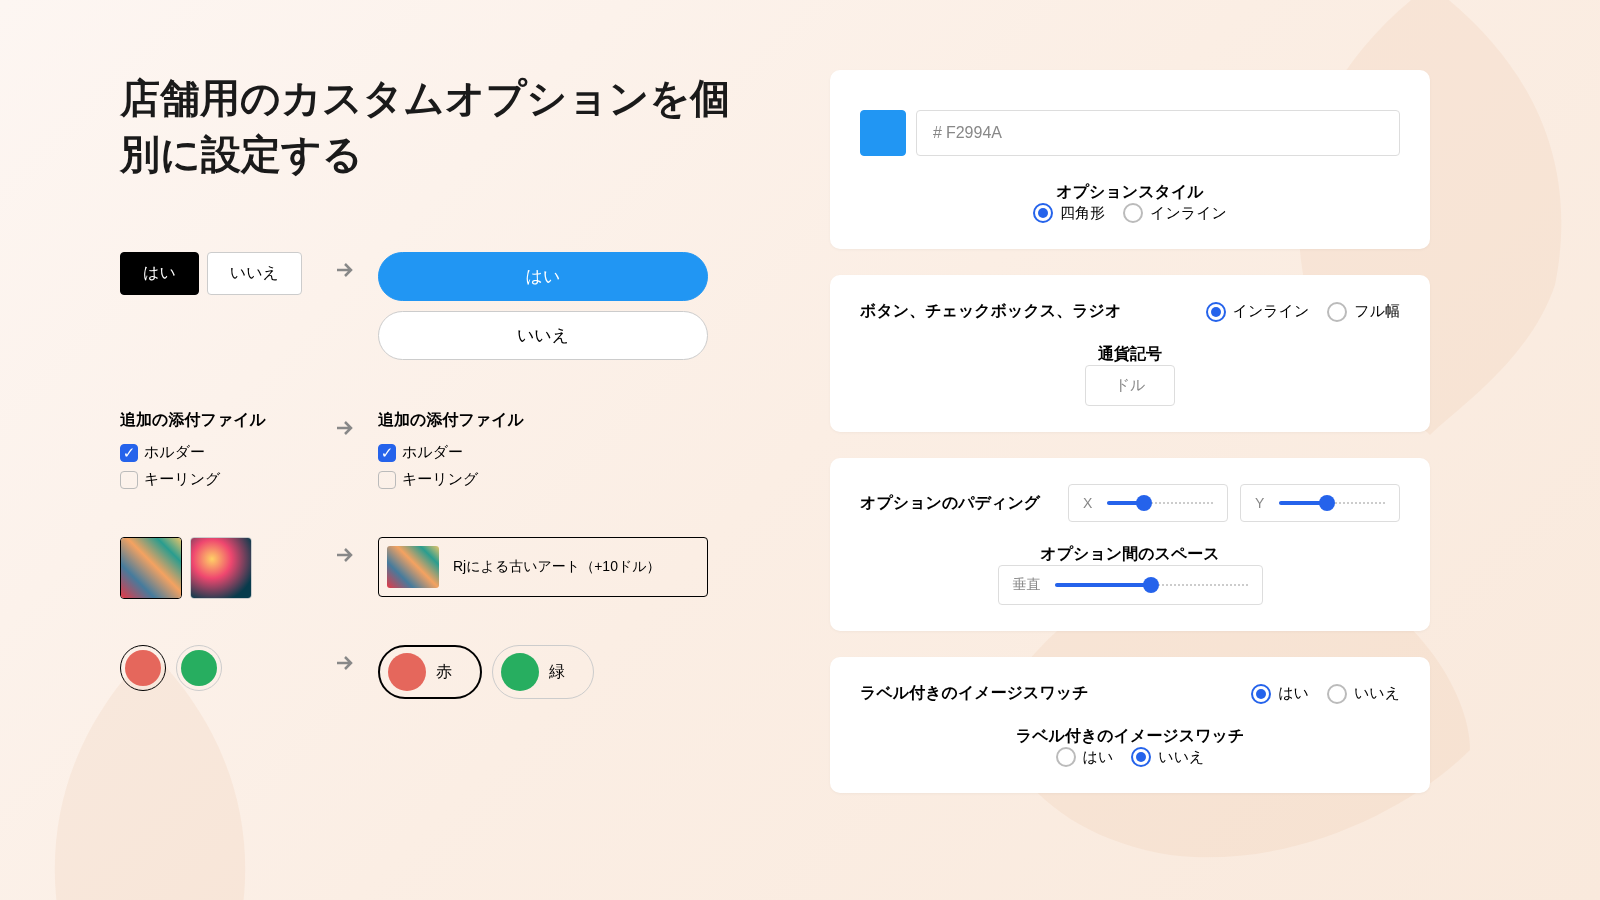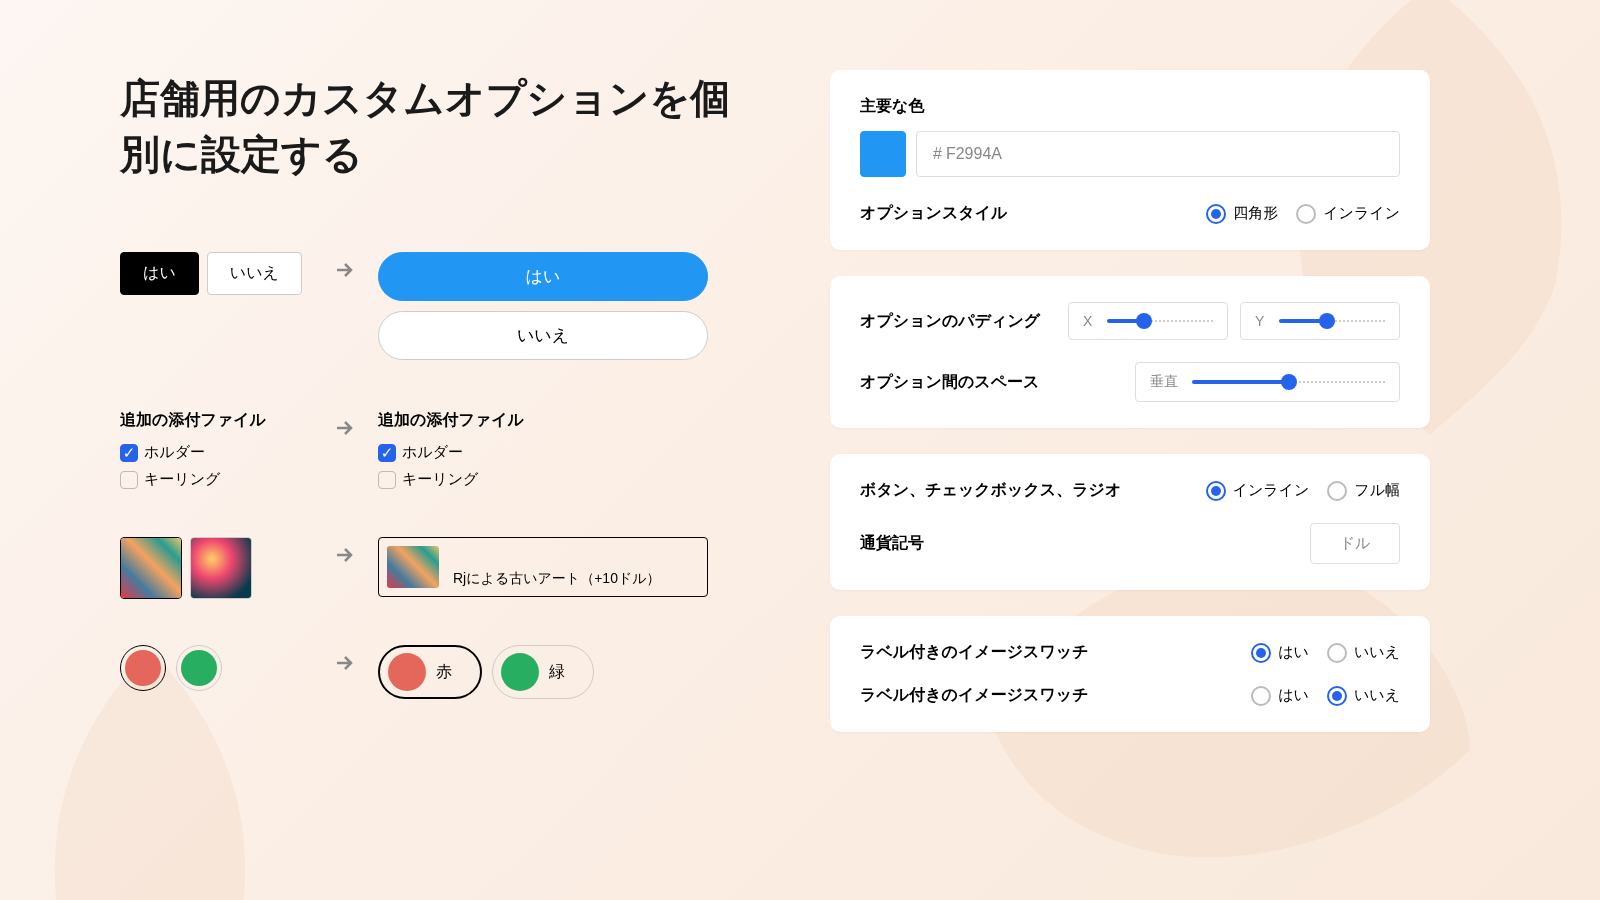--- a/index.html
+++ b/index.html
@@ -38,37 +38,37 @@
 
 .thumbs { display: flex; gap: 8px; }
 .thumb { width: 62px; height: 62px; border: 1.5px solid #ccc; border-radius: 4px; overflow: hidden; cursor: pointer; }
 .thumb.sel { border-color: #000; }
 .thumb .img { width: 100%; height: 100%; }
 .img-a { background: linear-gradient(45deg,#e63946 0%,#457b9d 28%,#f4a261 55%,#2a9d8f 80%,#e9c46a 100%); }
 .img-b { background: radial-gradient(circle at 35% 35%,#ffd166 0%,#ef476f 35%,#073b4c 80%); }
 .img-c { background: linear-gradient(135deg,#ff006e 0%,#fb5607 25%,#ffbe0b 50%,#8338ec 75%,#3a86ff 100%); }
 
 .img-opt { display: flex; align-items: center; gap: 14px; border: 1px solid #ccc; border-radius: 4px; padding: 8px 14px 8px 8px; margin-bottom: 8px; width: 330px; cursor: pointer; }
-.img-opt.sel { border-color: #000; align-items: flex-end; }
+.img-opt.sel { border-color: #000; }
 .img-opt .mini { width: 52px; height: 42px; border-radius: 3px; }
 .img-opt .lbl { font-size: 14px; }
 
 .swatches { display: flex; gap: 10px; }
 .sw { width: 46px; height: 46px; border-radius: 50%; border: 1.5px solid #ccc; padding: 4px; cursor: pointer; }
 .sw.sel { border-color: #000; }
 .sw .inner { width: 100%; height: 100%; border-radius: 50%; }
 .sw-pill { display: inline-flex; align-items: center; gap: 10px; border: 1.5px solid #ccc; border-radius: 999px; padding: 6px 28px 6px 8px; cursor: pointer; }
 .sw-pill.sel { border-color: #000; border-width: 2px; }
 .sw-pill .dot { width: 38px; height: 38px; border-radius: 50%; }
 .red { background: #e5675c; }
 .green { background: #27ae60; }
 
 .card { background: #fff; border-radius: 10px; padding: 26px 30px; margin-bottom: 26px; box-shadow: 0 1px 3px rgba(0,0,0,0.04); }
 .card-row { display: flex; align-items: center; justify-content: space-between; margin-bottom: 22px; }
-.card-row:last-child { margin-bottom: 0; }
+.card-row:last-child { margin-bottom: 0; flex-direction: column; }
 .card-label { font-size: 16px; font-weight: 700; }
 
 .color-input-row { display: flex; gap: 10px; margin-top: 14px; }
 .color-chip { width: 46px; height: 46px; background: #2196f3; border: 1px solid #2196f3; border-radius: 4px; cursor: pointer; }
 .hex-input { flex: 1; border: 1px solid #ddd; border-radius: 4px; padding: 0 16px; font-size: 16px; display: flex; align-items: center; color: #888; }
 .hex-input .hash { margin-right: 4px; }
 
 .radio-group { display: flex; gap: 18px; align-items: flex-end; }
 .radio { display: inline-flex; align-items: center; gap: 7px; font-size: 15px; cursor: pointer; }
 .rd { width: 20px; height: 20px; border: 2px solid #bbb; border-radius: 50%; display: inline-flex; align-items: center; justify-content: center; }
@@ -203,40 +203,59 @@
               <span>緑</span>
           </div>
         </div>
       </div>
     </div>
   </div>
 
   <div class="right">
 
     <div class="card">
-      <div class="card-label">主要な色</div>
       <div class="color-input-row">
         <div class="color-chip"></div>
         <div class="hex-input">
           <span class="hash">#</span>
           <span>F2994A</span>
         </div>
       </div>
       <div class="card-row" style="margin-top:26px">
         <div class="card-label">オプションスタイル</div>
         <div class="radio-group">
           <span class="radio">
               <span class="rd on"></span>
               <span>四角形</span>
             </span>
           <span class="radio">
               <span class="rd"></span>
               <span>インライン</span>
             </span>
         </div>
+      </div>
+    </div>
+
+    <div class="card">
+      <div class="card-row">
+        <div class="card-label">ボタン、チェックボックス、ラジオ</div>
+        <div class="radio-group">
+          <span class="radio">
+              <span class="rd on"></span>
+              <span>インライン</span>
+            </span>
+          <span class="radio">
+              <span class="rd"></span>
+              <span>フル幅</span>
+            </span>
+        </div>
+      </div>
+      <div class="card-row">
+        <div class="card-label">通貨記号</div>
+        <div class="sel-box">ドル</div>
       </div>
     </div>
 
     <div class="card">
       <div class="card-row">
         <div class="card-label">オプションのパディング</div>
         <div class="sliders-pair">
           <div class="slider-box">
             <span class="axlbl">X</span>
             <div class="track">
@@ -263,40 +282,20 @@
               <div class="rail"></div>
               <div class="fill" style="width:50%"></div>
               <div class="knob" style="left:50%"></div>
             </div>
         </div>
       </div>
     </div>
 
     <div class="card">
       <div class="card-row">
-        <div class="card-label">ボタン、チェックボックス、ラジオ</div>
-        <div class="radio-group">
-          <span class="radio">
-              <span class="rd on"></span>
-              <span>インライン</span>
-            </span>
-          <span class="radio">
-              <span class="rd"></span>
-              <span>フル幅</span>
-            </span>
-        </div>
-      </div>
-      <div class="card-row">
-        <div class="card-label">通貨記号</div>
-        <div class="sel-box">ドル</div>
-      </div>
-    </div>
-
-    <div class="card">
-      <div class="card-row">
         <div class="card-label">ラベル付きのイメージスワッチ</div>
         <div class="radio-group">
           <span class="radio">
               <span class="rd on"></span>
               <span>はい</span>
             </span>
           <span class="radio">
               <span class="rd"></span>
               <span>いいえ</span>
             </span>

